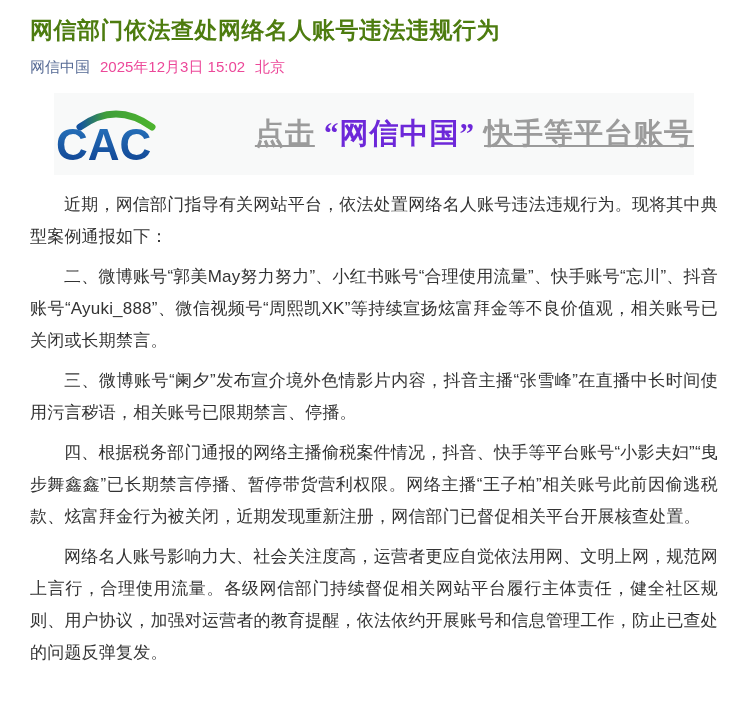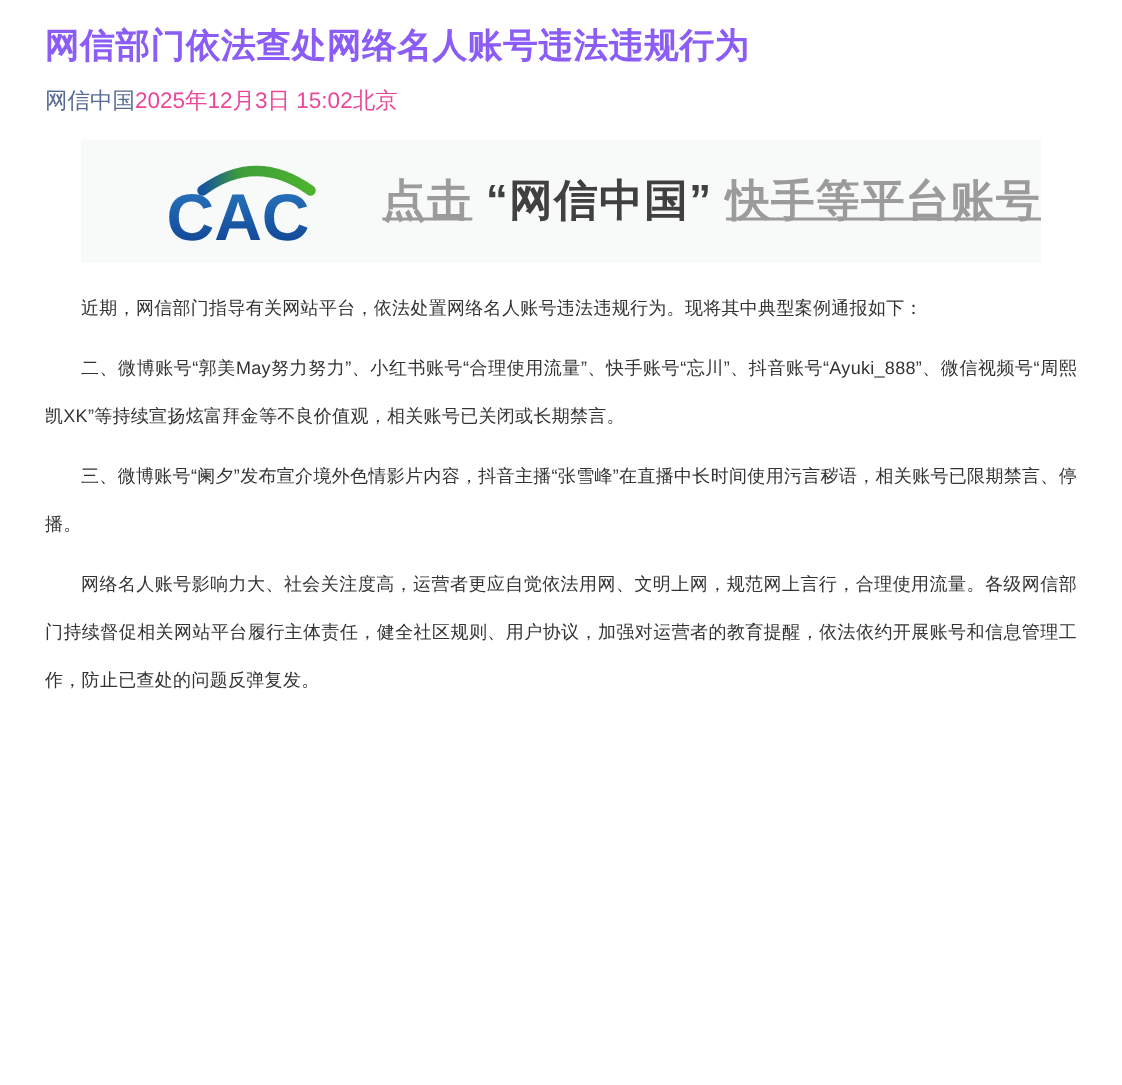--- a/index.html
+++ b/index.html
@@ -10,63 +10,64 @@
   }
   .page {
     width: 748px;
     min-height: 723px;
     padding: 14px 30px 18px 30px;
     background: #ffffff;
   }
   .article-title {
     font-size: 23px;
     font-weight: bold;
-    color: #8b5cf6;
+    color: #4d7c0f;
     line-height: 1.4;
     letter-spacing: 0.5px;
   }
   .byline {
     margin-top: 12px;
     font-size: 15px;
     display: flex;
     align-items: center;
+    gap: 10px;
     text-align: center;
   }
   .byline .source {
     color: #576b95;
     cursor: pointer;
   }
   .byline .meta {
     color: #ec4899;
   }
   .follow-banner {
     margin: 16px auto 14px auto;
     width: 640px;
     height: 82px;
     background: #f8f9f9;
     display: flex;
     align-items: center;
-    justify-content: flex-end;
+    justify-content: space-between;
     gap: 22px;
     cursor: pointer;
   }
   .cac-logo {
     flex: 0 0 auto;
     display: block;
   }
   .banner-text {
     font-size: 29px;
     font-weight: bold;
     letter-spacing: 1px;
     white-space: nowrap;
   }
   .banner-text .gray { color: #9b9b9b; text-decoration: underline; }
-  .banner-text .blue { color: #404040; }
+  .banner-text .blue { color: #6d28d9; font-family: Liberation Serif, serif; }
   .article-body p {
-    font-size: 12px;
+    font-size: 17px;
     line-height: 32px;
     color: #333333;
     text-indent: 2em;
     text-align: justify;
     margin-bottom: 8px;
     letter-spacing: 0.2px;
   }
   .article-body p:last-child { margin-bottom: 0; }
 </style>
 </head>
@@ -102,16 +103,17 @@
       <span class="gray">点击</span>
       <span class="blue">“网信中国”</span>
       <span class="gray">快手等平台账号</span>
     </div>
   </div>
 
   <div class="article-body">
     <p>近期，网信部门指导有关网站平台，依法处置网络名人账号违法违规行为。现将其中典型案例通报如下：</p>
     <p>二、微博账号“郭美May努力努力”、小红书账号“合理使用流量”、快手账号“忘川”、抖音账号“Ayuki_888”、微信视频号“周熙凯XK”等持续宣扬炫富拜金等不良价值观，相关账号已关闭或长期禁言。</p>
     <p>三、微博账号“阑夕”发布宣介境外色情影片内容，抖音主播“张雪峰”在直播中长时间使用污言秽语，相关账号已限期禁言、停播。</p>
+    <p>四、根据税务部门通报的网络主播偷税案件情况，抖音、快手等平台账号“小影夫妇”“曳步舞鑫鑫”已长期禁言停播、暂停带货营利权限。网络主播“王子柏”相关账号此前因偷逃税款、炫富拜金行为被关闭，近期发现重新注册，网信部门已督促相关平台开展核查处置。</p>
     <p>网络名人账号影响力大、社会关注度高，运营者更应自觉依法用网、文明上网，规范网上言行，合理使用流量。各级网信部门持续督促相关网站平台履行主体责任，健全社区规则、用户协议，加强对运营者的教育提醒，依法依约开展账号和信息管理工作，防止已查处的问题反弹复发。</p>
   </div>
 
 </div>
 
 </body></html>

